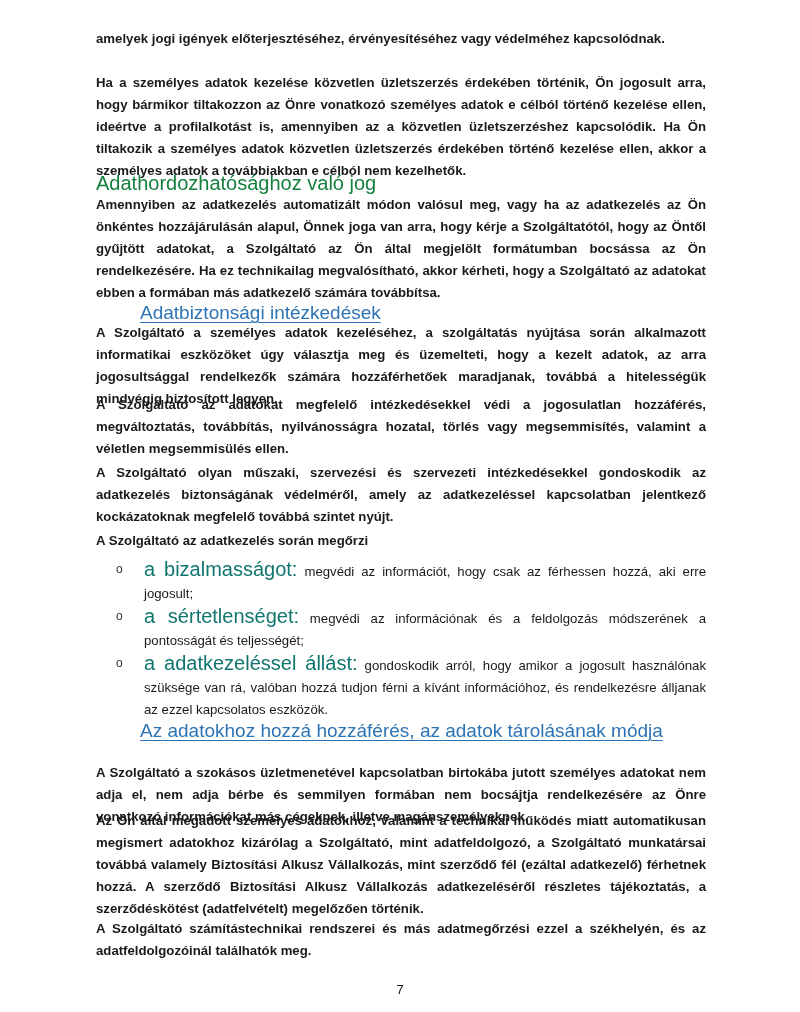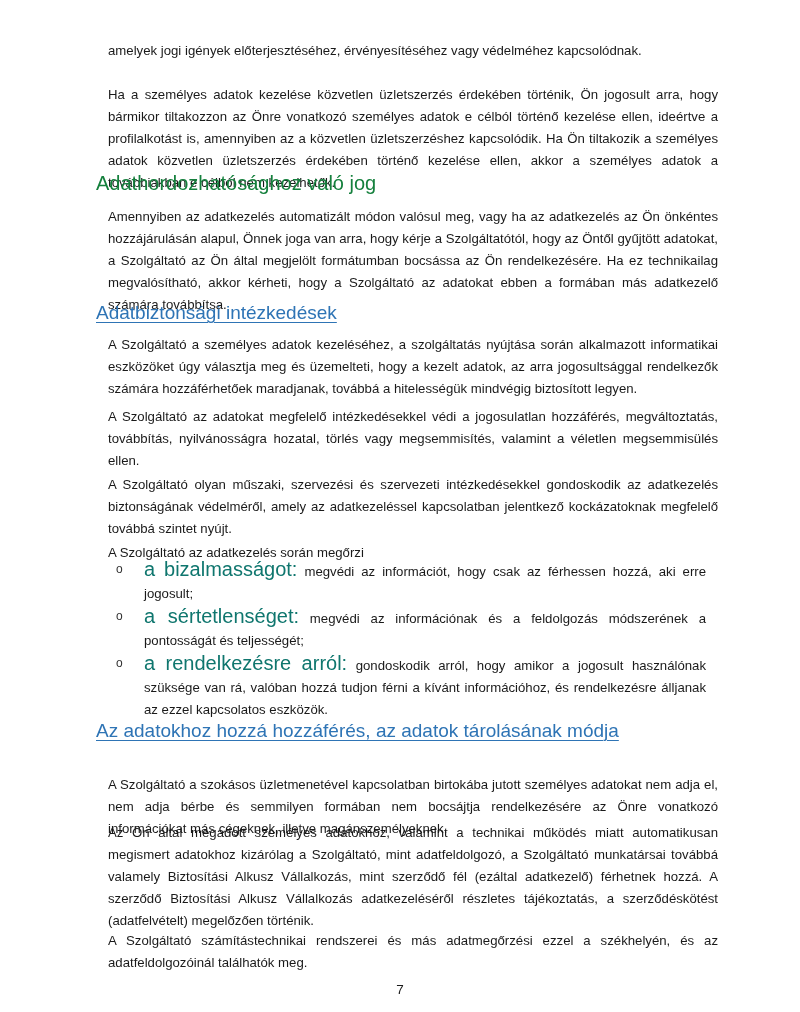--- a/index.html
+++ b/index.html
@@ -2,25 +2,25 @@
 <html><head>
   <meta charset="utf-8">
   <style>
     html, body { margin: 0; padding: 0; background: #ffffff; }
     body { width: 800px; height: 1012px; position: relative; overflow: hidden; }
     .page {
       position: absolute; left: 96px; top: 0; width: 610px;
       font-family: "Liberation Sans", sans-serif;
       font-size: 13.2px; line-height: 22px; color: #1a1a1a;
     }
-    p { margin: 12px; text-align: justify; }
+    p { margin: 0; text-align: justify; font-weight: bold; }
     .first { position: absolute; top: 28px; left: 0; width: 610px; }
     .blk { position: absolute; left: 0; width: 610px; }
     .h2 { color: #15803d; font-size: 20px; line-height: 22px; }
-    .h1 { color: #2e74b5; font-size: 19px; line-height: 24px; text-decoration: underline; text-underline-offset: 3px; text-decoration-thickness: 1px; }
+    .h1 { color: #2e74b5; font-size: 19px; line-height: 24px; text-decoration: underline; text-underline-offset: 3px; text-decoration-thickness: 1px; margin-left: 44px; }
     ul.bul { list-style: none; margin: 0; padding: 0; position: absolute; left: 20px; width: 590px; }
     ul.bul li { position: relative; padding-left: 28px; text-align: justify; }
     ul.bul li .mark { position: absolute; left: 0; top: 0; font-size: 12px; color: #333; }
     .term { color: #0f766e; font-size: 20px; }
     .pagenum { position: absolute; top: 982px; left: 0; width: 800px; text-align: center; font-family: "Liberation Sans", sans-serif; font-size: 13.5px; color: #1a1a1a; }
   </style>
 </head>
 <body>
 
 <div class="page">
@@ -39,21 +39,21 @@
   <p class="blk" style="top:530px;">A Szolgáltató az adatkezelés során megőrzi</p>
 
   <ul class="bul" style="top:558px;">
     <li>
       <span class="mark">o</span><span class="term">a bizalmasságot:</span><span> megvédi az információt, hogy csak az férhessen hozzá, aki erre jogosult;</span>
     </li>
     <li>
       <span class="mark">o</span><span class="term">a sértetlenséget:</span><span> megvédi az információnak és a feldolgozás módszerének a pontosságát és teljességét;</span>
     </li>
     <li>
-      <span class="mark">o</span><span class="term">a rendelkezésre arról:</span><span> gondoskodik arról, hogy amikor a jogosult használónak szüksége van rá, valóban hozzá tudjon férni a kívánt információhoz, és rendelkezésre álljanak az ezzel kapcsolatos eszközök.</span>
+      <span class="mark">o</span><span class="term">a adatkezeléssel állást:</span><span> gondoskodik arról, hogy amikor a jogosult használónak szüksége van rá, valóban hozzá tudjon férni a kívánt információhoz, és rendelkezésre álljanak az ezzel kapcsolatos eszközök.</span>
     </li>
   </ul>
 
   <div class="blk h1" style="top:719px;">Az adatokhoz hozzá hozzáférés, az adatok tárolásának módja</div>
   <p class="blk" style="top:762px;">A Szolgáltató a szokásos üzletmenetével kapcsolatban birtokába jutott személyes adatokat nem adja el, nem adja bérbe és semmilyen formában nem bocsájtja rendelkezésére az Önre vonatkozó információkat más cégeknek, illetve magánszemélyeknek.</p>
   <p class="blk" style="top:810px;">Az Ön által megadott személyes adatokhoz, valamint a technikai működés miatt automatikusan megismert adatokhoz kizárólag a Szolgáltató, mint adatfeldolgozó, a Szolgáltató munkatársai továbbá valamely Biztosítási Alkusz Vállalkozás, mint szerződő fél (ezáltal adatkezelő) férhetnek hozzá. A szerződő Biztosítási Alkusz Vállalkozás adatkezeléséről részletes tájékoztatás, a szerződéskötést (adatfelvételt) megelőzően történik.</p>
   <p class="blk" style="top:918px;">A Szolgáltató számítástechnikai rendszerei és más adatmegőrzési ezzel a székhelyén, és az adatfeldolgozóinál találhatók meg.</p>
 </div>
 
 <div class="pagenum">7</div>

